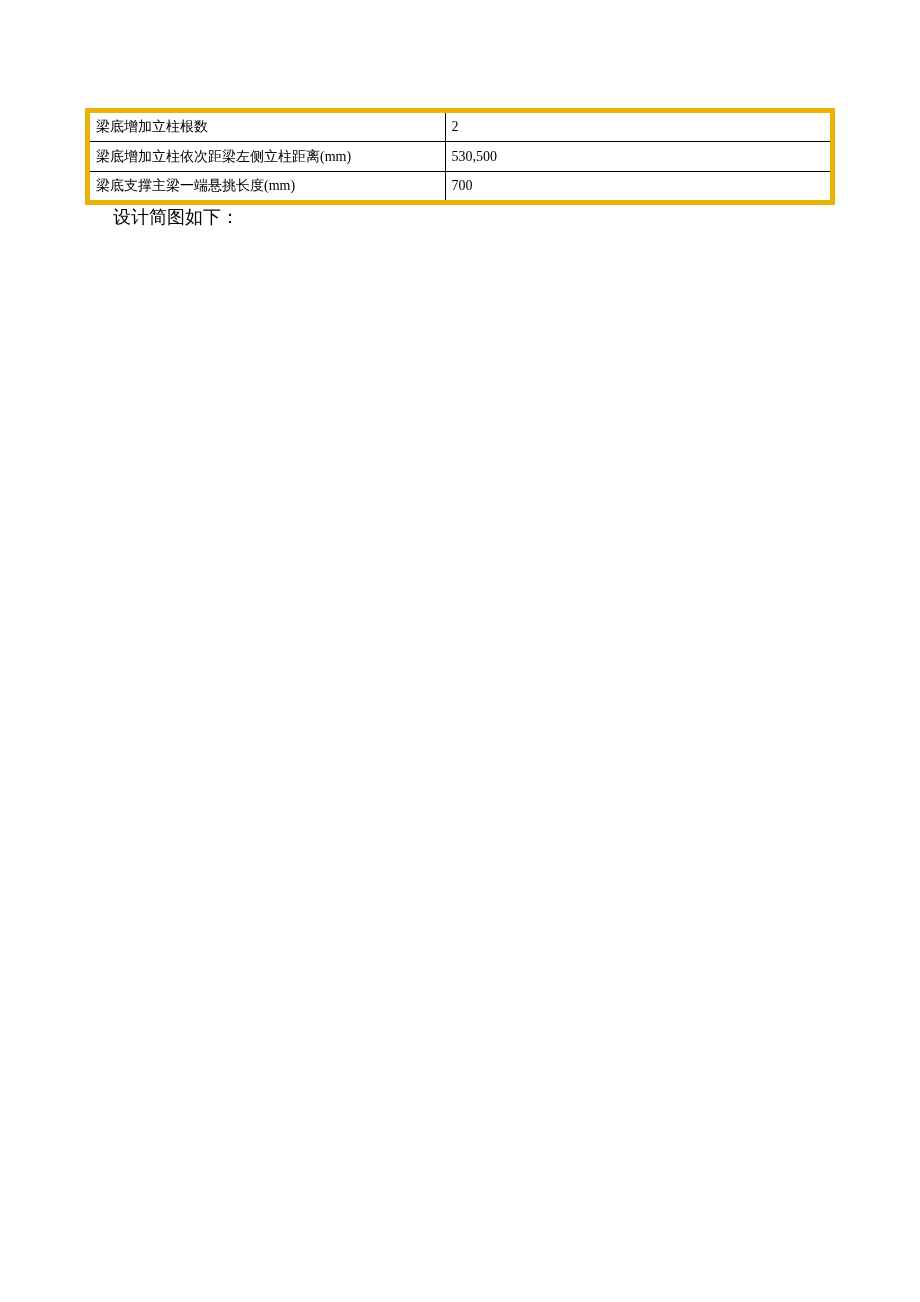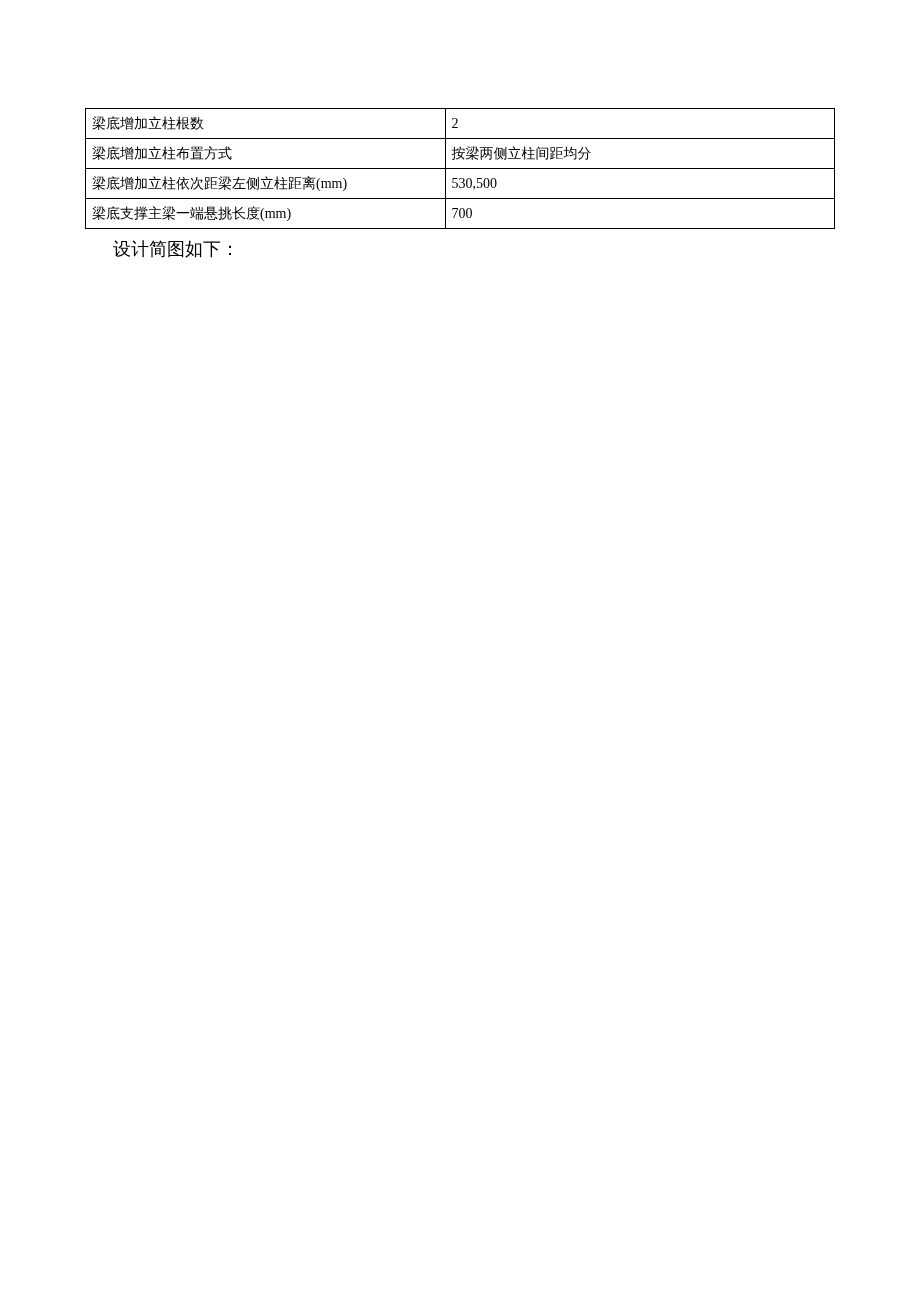--- a/index.html
+++ b/index.html
@@ -10,59 +10,54 @@
     body {
       width: 920px;
       height: 1302px;
       background: #ffffff;
       font-family: "SimSun", "宋体", serif;
       padding: 108px 85px 0 85px;
     }
     .params-table {
       width: 100%;
       border-collapse: collapse;
-      border: 1px solid #eab308;
+      border: 5px solid #eab308;
       padding-left: 44px;
     }
     .params-table td {
       border: 1px solid #000;
       padding: 5px 6px;
       font-size: 14px;
       color: #000;
       vertical-align: middle;
       height: 30px;
     }
     .params-table td.label-cell {
       width: 48%;
     }
     .params-table td.value-cell {
       width: 52%;
     }
     .caption {
-      margin-top: 8px;
       margin-left: 28px;
       font-size: 18px;
       color: #000;
       font-family: "SimSun", "宋体", serif;
     }
   </style>
 </head>
 <body>
 
 <table class="params-table">
   <tbody>
     <tr>
       <td class="label-cell">梁底增加立柱根数</td>
       <td class="value-cell">2</td>
     </tr>
     <tr>
-      <td class="label-cell">梁底增加立柱布置方式</td>
-      <td class="value-cell">按梁两侧立柱间距均分</td>
-    </tr>
-    <tr>
       <td class="label-cell">梁底增加立柱依次距梁左侧立柱距离(mm)</td>
       <td class="value-cell">530,500</td>
     </tr>
     <tr>
       <td class="label-cell">梁底支撑主梁一端悬挑长度(mm)</td>
       <td class="value-cell">700</td>
     </tr>
   </tbody>
 </table>
 

